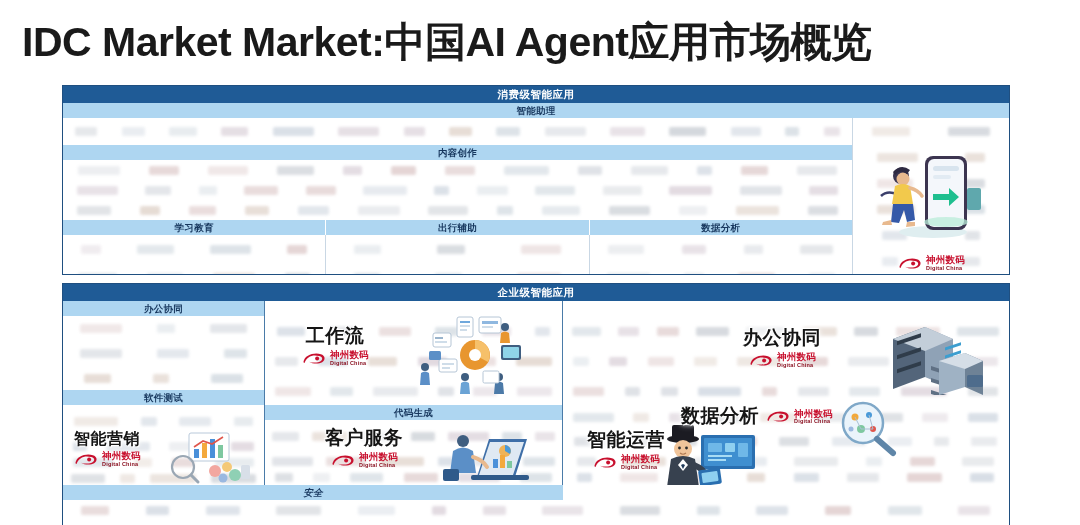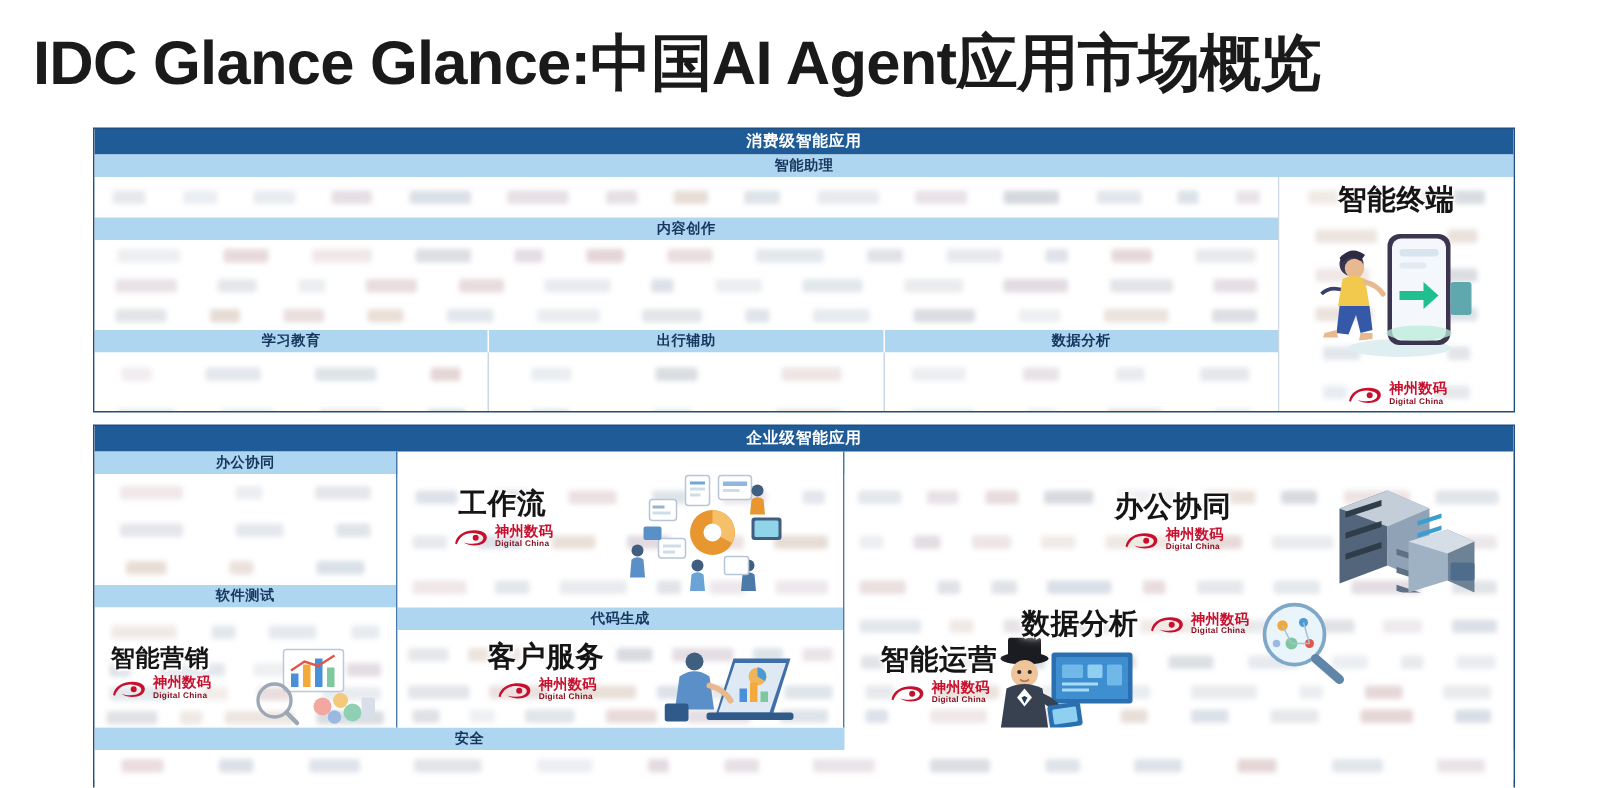--- a/index.html
+++ b/index.html
@@ -127,21 +127,21 @@
     border-right: 1.5px solid #4a7ba8;
     position: relative;
     overflow: hidden;
   }
   .ent-col:last-child { border-right: none; }
   #ent-col-1 { width: 202px; }
   #ent-col-2 { width: 298px; }
   #ent-col-3 { width: 445px; }
 
   .ent-bottom-row { display: flex; height: 15px; }
-  .ent-bottom-row > .sub-bar { border-right: 1px solid #ffffff; }
+  .ent-bottom-row > .sub-bar { border-right: 1px solid #ffffff; font-style: italic; }
   .ent-bottom-row > .sub-bar:last-child { border-right: none; }
 
   
   .highlight {
     position: absolute;
     display: flex;
     flex-direction: column;
     align-items: center;
     pointer-events: none;
     z-index: 6;
@@ -186,21 +186,21 @@
   }
 
   
   .illus { position: absolute; pointer-events: none; z-index: 5; }
 </style>
 </head>
 <body>
 
 <div id="page">
 
-  <div class="page-title">IDC Glance Glance:中国AI Agent应用市场概览</div>
+  <div class="page-title">IDC Market Market:中国AI Agent应用市场概览</div>
 
   <div class="panel" id="panel-consumer">
 
     <div class="section-bar">消费级智能应用</div>
 
     <div class="sub-bar">智能助理</div>
 
     <div class="consumer-body">
 
       <div class="consumer-left">
@@ -369,23 +369,20 @@
           <circle cx="30" cy="26" r="8" fill="#3a3550"></circle>
           <circle cx="32" cy="29" r="6.5" fill="#e8b98e"></circle>
           <path d="M22 22 q8 -9 17 -2 l-3 4 q-7 -5 -12 1 z" fill="#2e2a42"></path>
           <path d="M24 36 q8 -4 15 0 l3 18 l-21 0 z" fill="#f2c94c"></path>
           <path d="M22 54 l20 0 l2 16 l-8 2 l-3 -12 l-5 13 l-8 -1 z" fill="#3559a8"></path>
           <path d="M12 72 l8 -2 l1 5 l-10 0 z" fill="#e8b98e"></path>
           <path d="M36 72 l8 0 l0 4 l-9 1 z" fill="#e8b98e"></path>
           <path d="M39 38 q8 2 12 8" stroke="#e8b98e" stroke-width="3.5" fill="none" stroke-linecap="round"></path>
         </svg>
 
-        <div class="highlight" style="left:0; top:2px; width:156px;">
-          <span class="hl-text">智能终端</span>
-        </div>
 
         <div class="highlight" style="left:0; top:136px; width:156px;">
           <div class="dc-logo">
             <svg class="dc-mark" viewBox="0 0 40 24">
               <path d="M3 18 C5 6 20 2 31 5 C38 7 39 14 33 18 C28 21 18 21 12 17 C18 19 27 19 31 16 C35 13 33 9 28 8 C18 5 8 9 5 19 Z" fill="#c8102e"></path>
               <circle cx="25" cy="12" r="3.2" fill="#c8102e"></circle>
             </svg>
             <div class="dc-names">
               <span class="dc-cn">神州数码</span>
               <span class="dc-en">Digital China</span>

